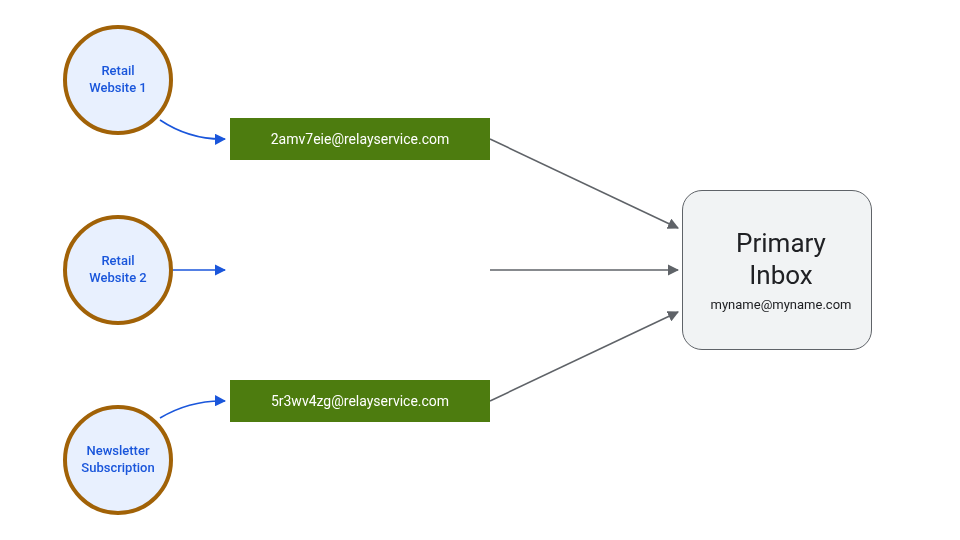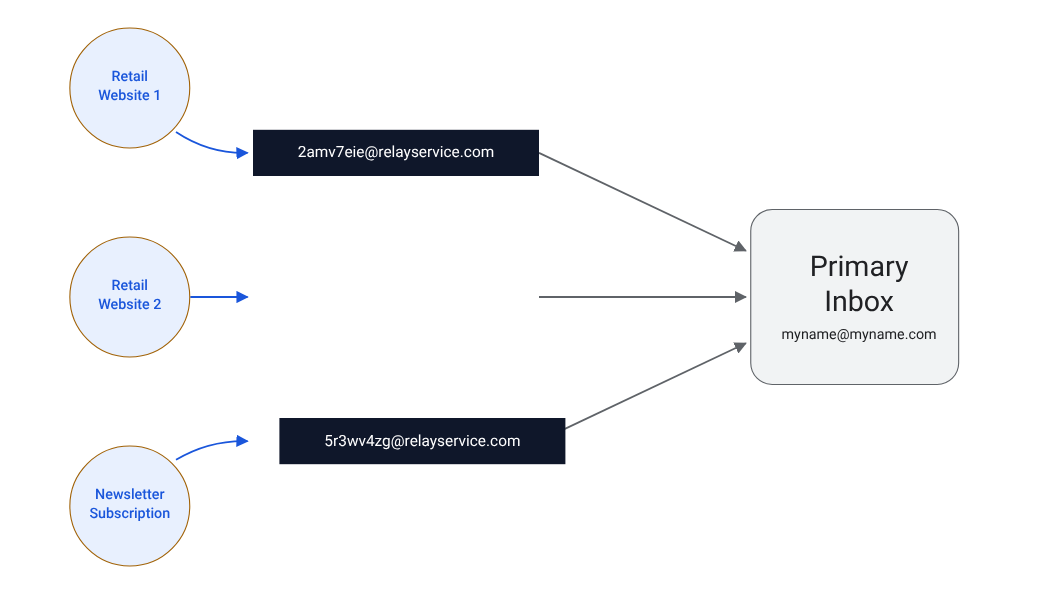--- a/index.html
+++ b/index.html
@@ -22,37 +22,37 @@
     width: 960px;
     height: 540px;
     pointer-events: none;
   }
   .circle-node {
     position: absolute;
     width: 110px;
     height: 110px;
     border-radius: 50%;
     background: #E8F0FE;
-    border: 1px solid #a16207;
+    border: 4px solid #a16207;
     display: flex;
     align-items: center;
     justify-content: center;
     text-align: center;
     color: #1A56DB;
     font-size: 13px;
     font-weight: 500;
     line-height: 1.3;
     box-sizing: border-box;
     padding: 8px;
   }
   .relay-node {
     position: absolute;
     width: 260px;
     height: 42px;
-    background: #0f172a;
+    background: #4d7c0f;
     color: #ffffff;
     font-size: 14px;
     display: flex;
     align-items: center;
     justify-content: center;
     box-sizing: border-box;
   }
   .inbox-node {
     position: absolute;
     width: 190px;
@@ -113,21 +113,21 @@
   <div class="circle-node" style="left:63px; top:215px;">
     <span>Retail<br>Website 2</span>
   </div>
   <div class="circle-node" style="left:63px; top:405px;">
     <span>Newsletter<br>Subscription</span>
   </div>
 
   <div class="relay-node" style="left:230px; top:118px;">
     <span>2amv7eie@relayservice.com</span>
   </div>
-  <div class="relay-node" style="left:230px; top:380px;margin-left:24px;">
+  <div class="relay-node" style="left:230px; top:380px;">
     <span>5r3wv4zg@relayservice.com</span>
   </div>
 
   <div class="inbox-node" style="left:682px; top:190px;padding-left:20px;">
     <div class="inbox-title">Primary<br>Inbox</div>
     <div class="inbox-email">myname@myname.com</div>
   </div>
 
 </div>
 

